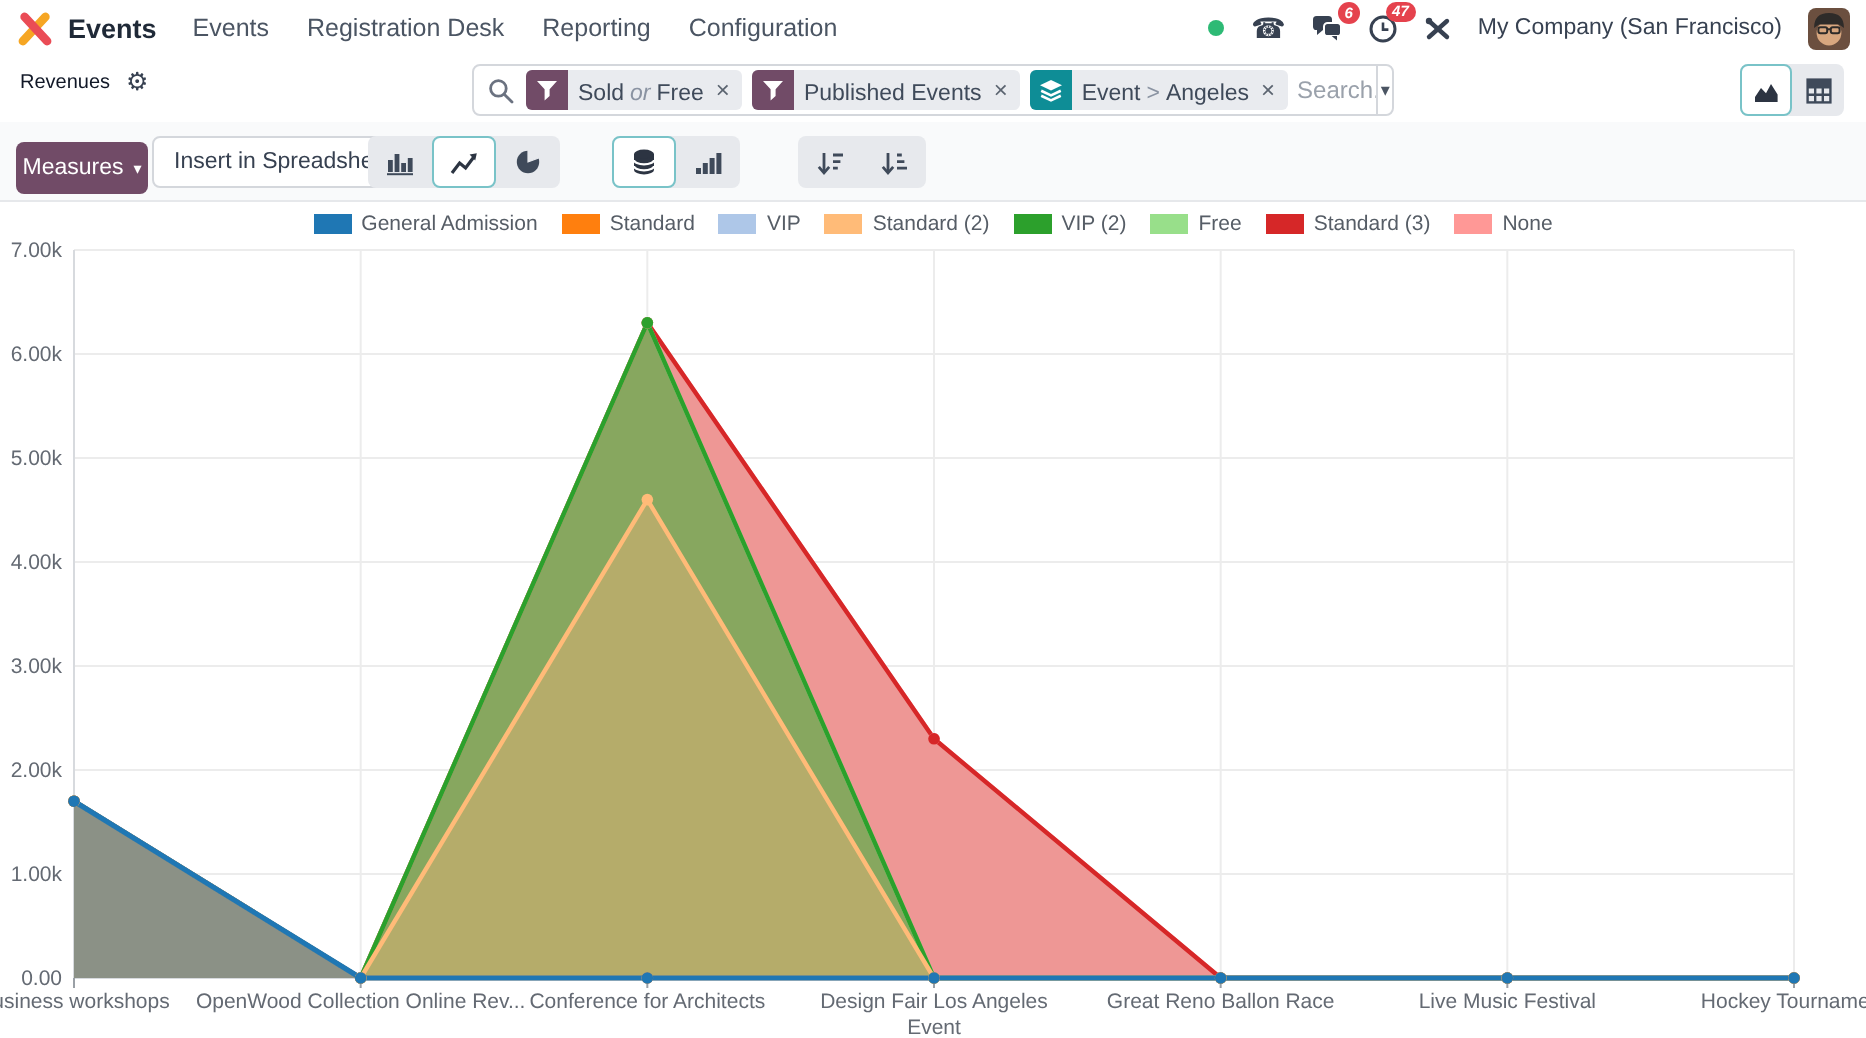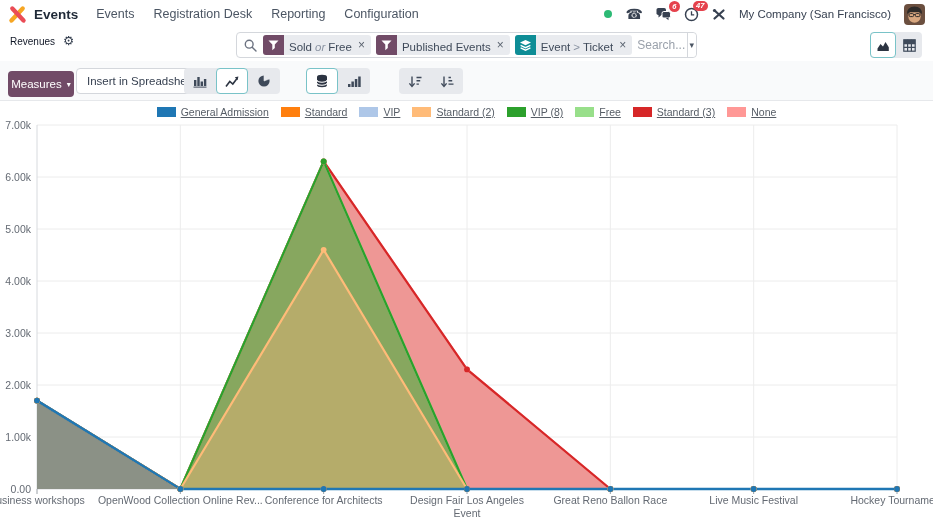--- a/index.html
+++ b/index.html
@@ -67,21 +67,21 @@
     font-family: inherit; cursor: pointer; }
   .icon-group { position: absolute; top: 7px; height: 26px; display: flex; background: #e7e9ed; border-radius: 4px; }
   .ig-btn { width: 32px; display: flex; align-items: center; justify-content: center;
     border: 1px solid transparent; border-radius: 4px; cursor: pointer; color: #3f4a5a; }
   .ig-btn.active { background: #fff; border-color: #79c3c8; }
   .g1 { left: 184px; } .g2 { left: 306px; } .g3 { left: 399px; }
 
   
   .chart-wrap { position: relative; height: 418px; background: #fff; }
   #legend { position: absolute; top: 5px; left: 0; right: 0; display: flex; justify-content: center;
-    align-items: center; gap: 12px; font-size: 10.5px; color: #565d66; z-index: 2; text-decoration: underline; }
+    align-items: center; gap: 12px; font-size: 10.5px; color: #565d66; z-index: 2; }
   .lg-item { display: flex; align-items: center; gap: 5px; cursor: pointer; }
   .lg-swatch { width: 19px; height: 10px; display: inline-block; }
   #chart-svg { position: absolute; left: 0; top: 0; }
   #chart-svg text { font-family: "Liberation Sans", sans-serif; font-size: 10.5px; fill: #646a73; }
 </style>
 </head>
 <body>
 
 <div id="app">
 
@@ -177,21 +177,21 @@
         <span class="facet-icon teal">
           <svg width="11" height="11" viewBox="0 0 11 11">
             <path d="M5.5 0 L11 2.6 L5.5 5.2 L0 2.6 Z" fill="#fff"></path>
             <path d="M0.6 5.4 L5.5 7.7 L10.4 5.4" fill="none" stroke="#fff" stroke-width="1.3"></path>
             <path d="M0.6 7.9 L5.5 10.2 L10.4 7.9" fill="none" stroke="#fff" stroke-width="1.3"></path>
           </svg>
         </span>
         <span class="facet-label">
           <span>Event</span>
           <span class="sep">&gt;</span>
-          <span>Ticket</span>
+          <span>Angeles</span>
         </span>
         <span class="facet-remove">×</span>
       </div>
 
       <input type="text" placeholder="Search..." style="">
       <span class="sb-caret">▾</span>
     </div>
 
     <div class="view-switcher">
       <span class="vs-btn active">
@@ -290,21 +290,21 @@
         <span class="lg-item">
           <span class="lg-swatch" style="background: rgb(174, 199, 232);"></span>
           <span>VIP</span>
         </span>
         <span class="lg-item">
           <span class="lg-swatch" style="background: rgb(255, 187, 120);"></span>
           <span>Standard (2)</span>
         </span>
         <span class="lg-item">
           <span class="lg-swatch" style="background: rgb(44, 160, 44);"></span>
-          <span>VIP (8)</span>
+          <span>VIP (2)</span>
         </span>
         <span class="lg-item">
           <span class="lg-swatch" style="background: rgb(152, 223, 138);"></span>
           <span>Free</span>
         </span>
         <span class="lg-item">
           <span class="lg-swatch" style="background: rgb(214, 39, 40);"></span>
           <span>Standard (3)</span>
         </span>
         <span class="lg-item">

